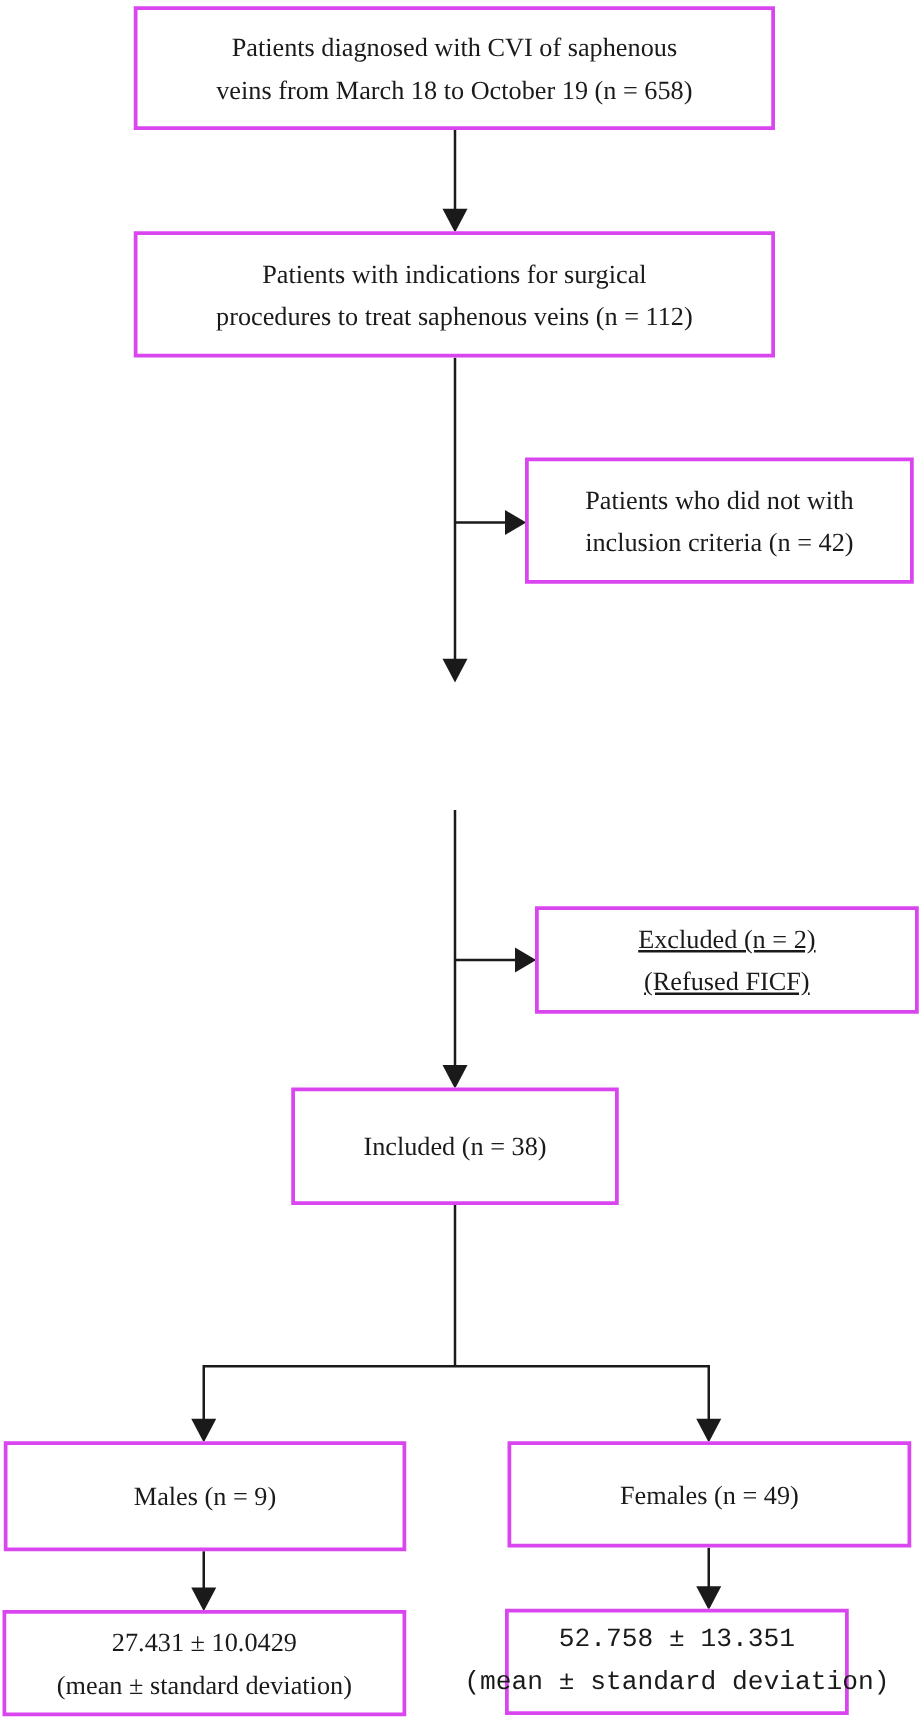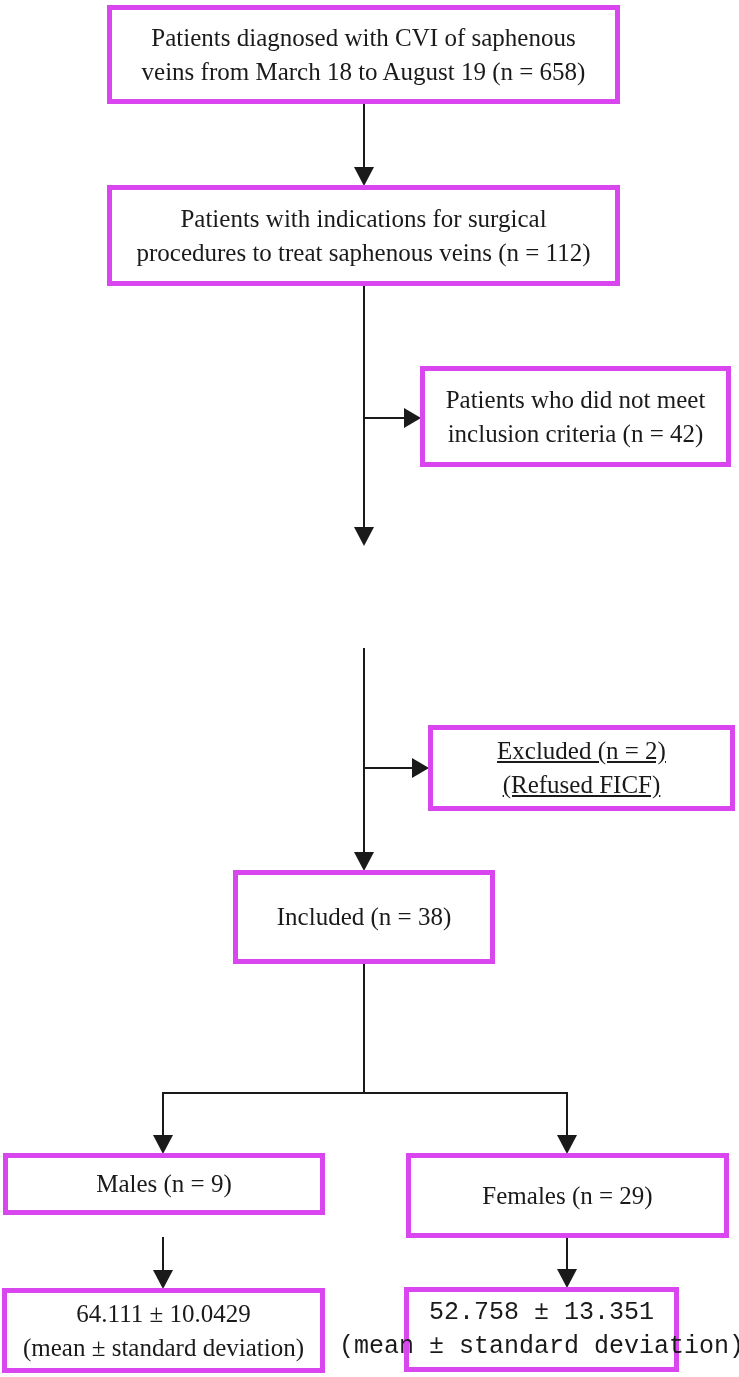--- a/index.html
+++ b/index.html
@@ -18,43 +18,43 @@
   }
   .connectors {
     position: absolute;
     left: 0;
     top: 0;
     z-index: 0;
   }
   .flow-box {
     position: absolute;
     box-sizing: border-box;
-    border: 5px solid #d946ef;
+    border: 3px solid #d946ef;
     background: #ffffff;
     z-index: 1;
     display: flex;
     flex-direction: column;
     justify-content: center;
     align-items: center;
     text-align: center;
-    font-size: 25px;
+    font-size: 21px;
     line-height: 34px;
   }
   .flow-box span {
     display: block;
     white-space: nowrap;
   }
   
   .box-diagnosed      { left: 107px; top: 5px;    width: 513px; height: 99px;  }
   .box-surgical       { left: 107px; top: 185px;  width: 513px; height: 101px; text-align: center; }
   .box-not-meeting    { left: 420px; top: 366px;  width: 311px; height: 101px; }
   .box-eligible       { left: 107px; top: 545px;  width: 513px; height: 103px; }
   .box-excluded       { left: 428px; top: 725px;  width: 307px; height: 86px; text-decoration: underline;  }
   .box-included       { left: 233px; top: 870px;  width: 262px; height: 94px;  }
-  .box-males          { left: 3px;   top: 1153px; width: 322px; height: 62px;  }
+  .box-males          { left: 3px;   top: 1153px; width: 322px; height: 88px;  }
   .box-females        { left: 406px; top: 1153px; width: 323px; height: 85px;  }
   .box-males-stats    { left: 2px;   top: 1288px; width: 323px; height: 85px;  }
   .box-females-stats  { left: 404px; top: 1287px; width: 275px; height: 85px; font-family: Liberation Mono, monospace;  }
   .connectors line     { stroke: #1a1a1a; stroke-width: 2; }
   .connectors polygon  { fill: #1a1a1a; }
 </style>
 </head>
 <body>
 
 <div class="canvas">
@@ -107,53 +107,53 @@
     </g>
 
     <g>
       <line x1="567" y1="1238" x2="567" y2="1270"></line>
       <polygon points="557,1269 577,1269 567,1288"></polygon>
     </g>
   </svg>
 
   <div class="flow-box box-diagnosed">
     <span>Patients diagnosed with CVI of saphenous</span>
-    <span>veins from March 18 to August 19 (n = 658)</span>
+    <span>veins from March 18 to October 19 (n = 658)</span>
   </div>
 
   <div class="flow-box box-surgical">
     <span>Patients with indications for surgical</span>
     <span>procedures to treat saphenous veins (n = 112)</span>
   </div>
 
   <div class="flow-box box-not-meeting">
-    <span>Patients who did not meet</span>
+    <span>Patients who did not with</span>
     <span>inclusion criteria (n = 42)</span>
   </div>
 
 
   <div class="flow-box box-excluded">
     <span>Excluded (n = 2)</span>
     <span>(Refused FICF)</span>
   </div>
 
   <div class="flow-box box-included">
     <span>Included (n = 38)</span>
   </div>
 
   <div class="flow-box box-males">
     <span>Males (n = 9)</span>
   </div>
 
   <div class="flow-box box-females">
-    <span>Females (n = 29)</span>
+    <span>Females (n = 49)</span>
   </div>
 
   <div class="flow-box box-males-stats">
-    <span>64.111 ± 10.0429</span>
+    <span>27.431 ± 10.0429</span>
     <span>(mean ± standard deviation)</span>
   </div>
 
   <div class="flow-box box-females-stats">
     <span>52.758 ± 13.351</span>
     <span>(mean ± standard deviation)</span>
   </div>
 
 </div>
 

